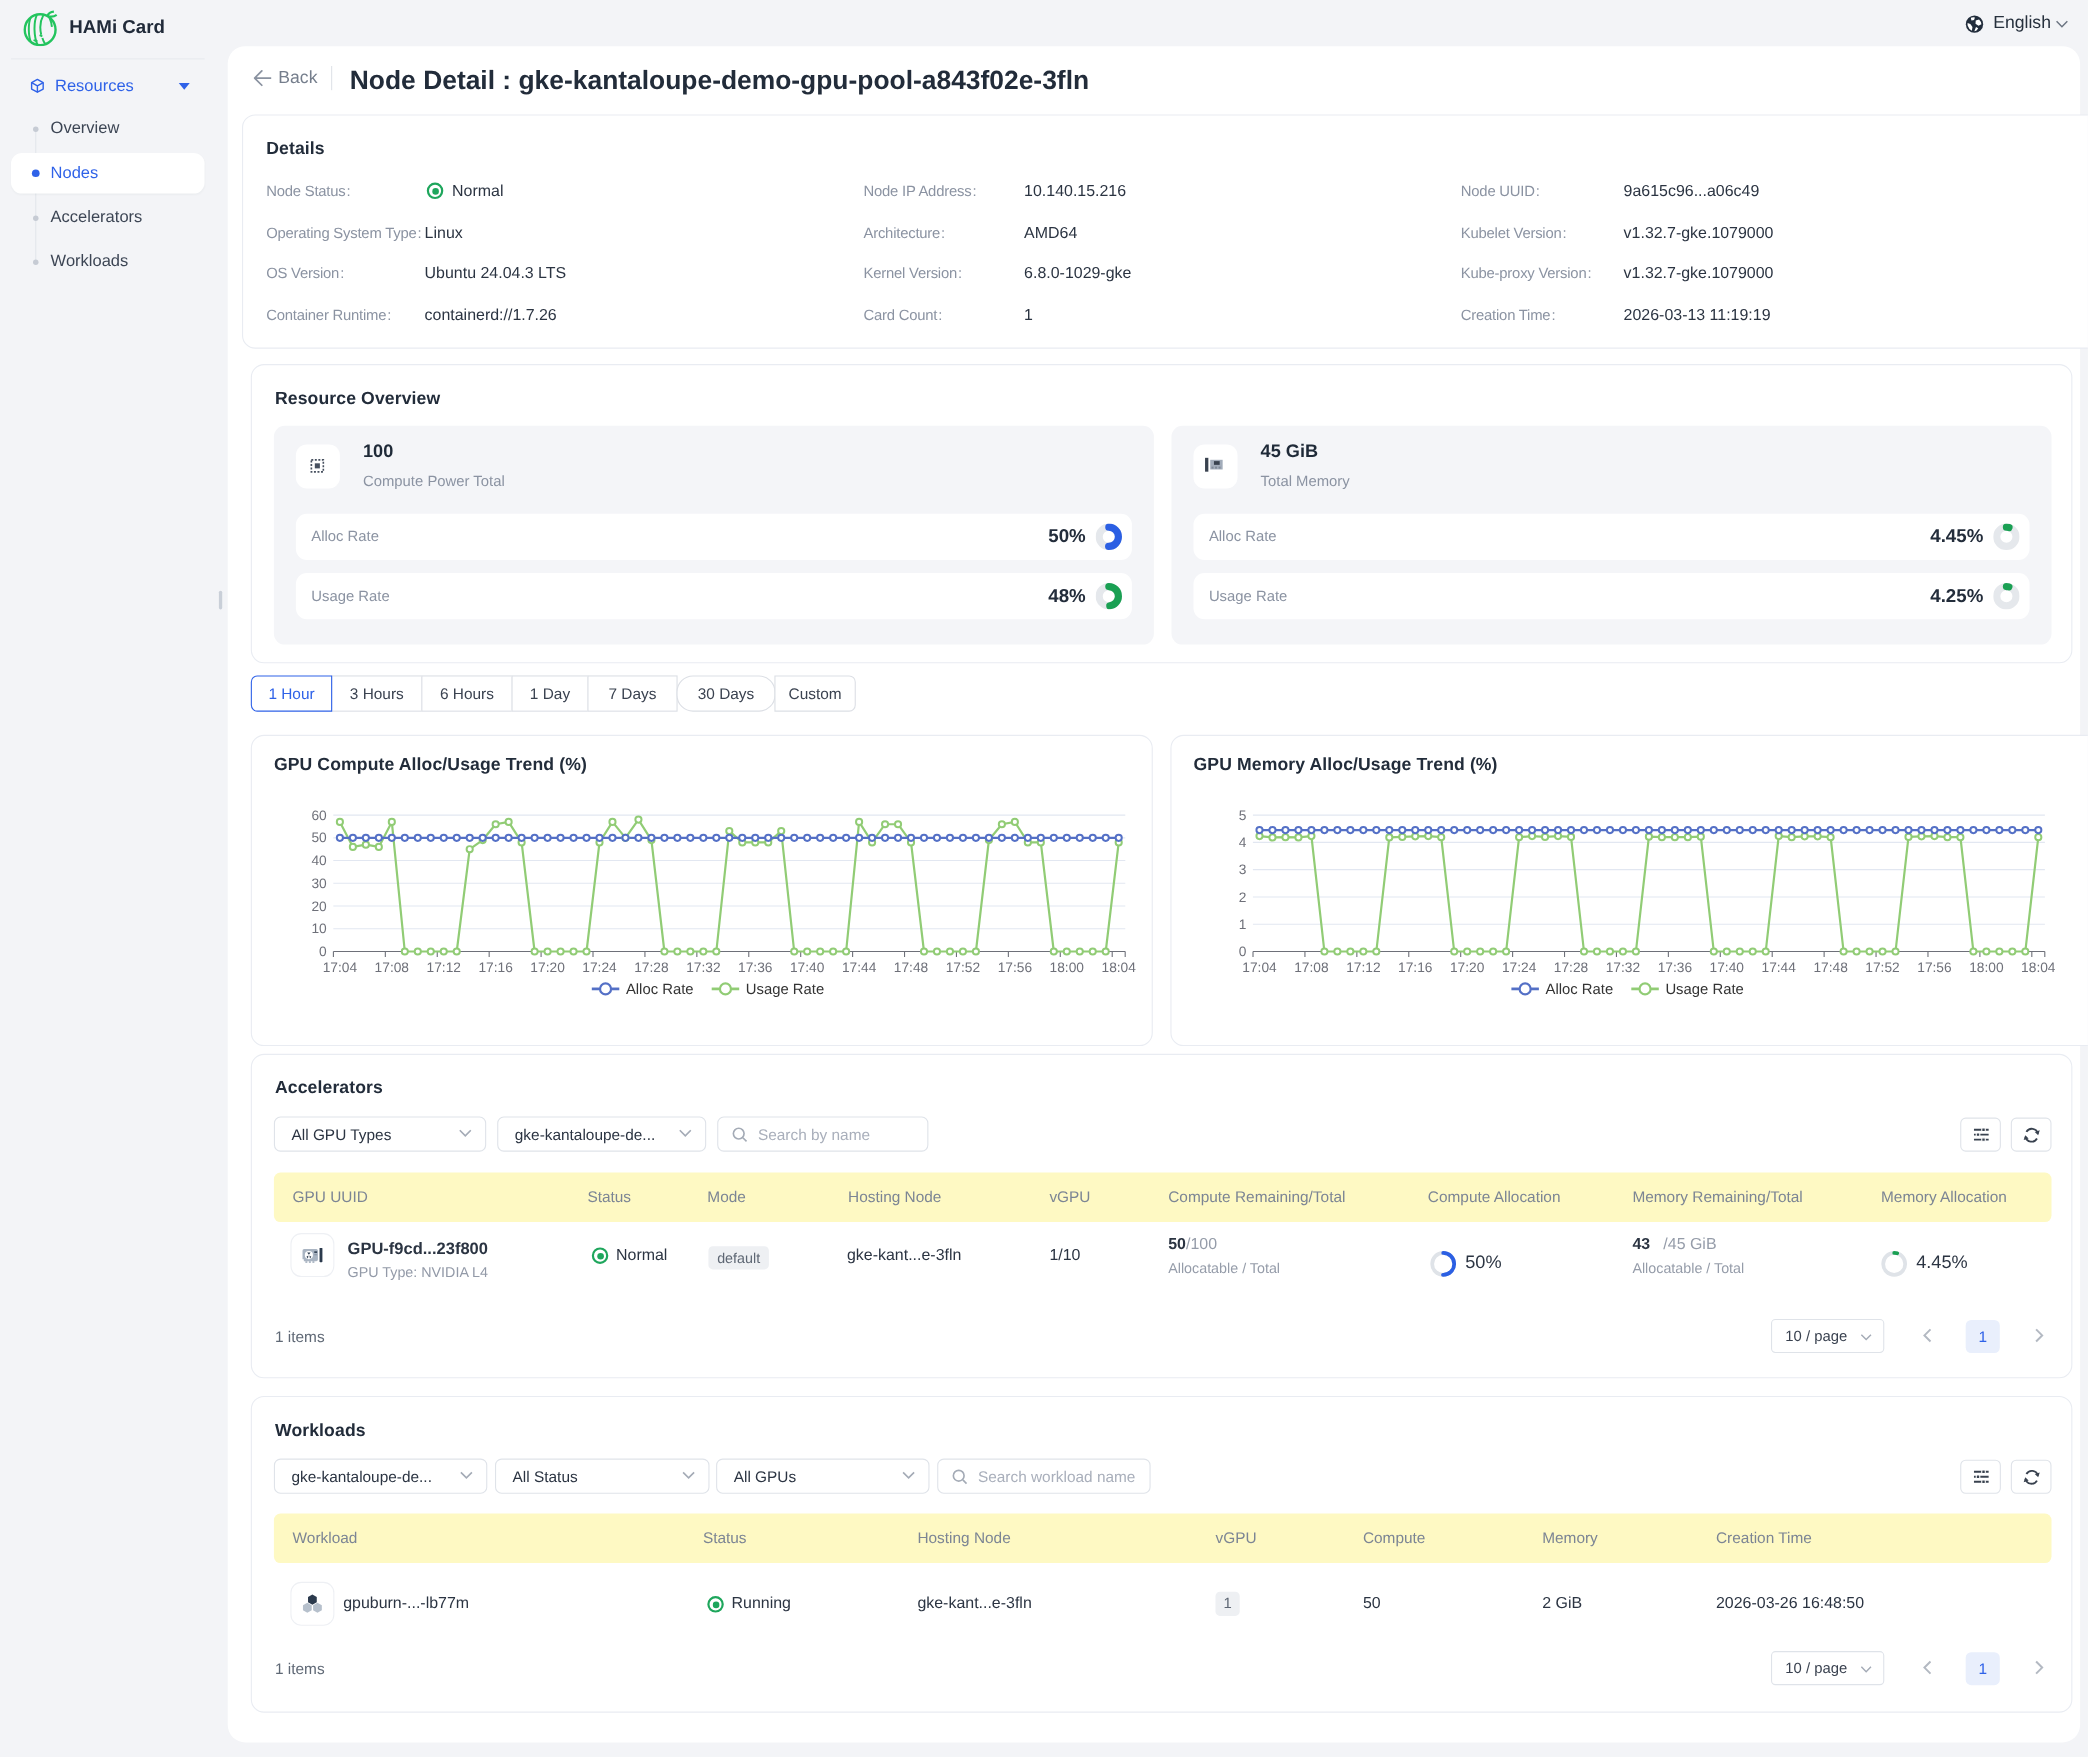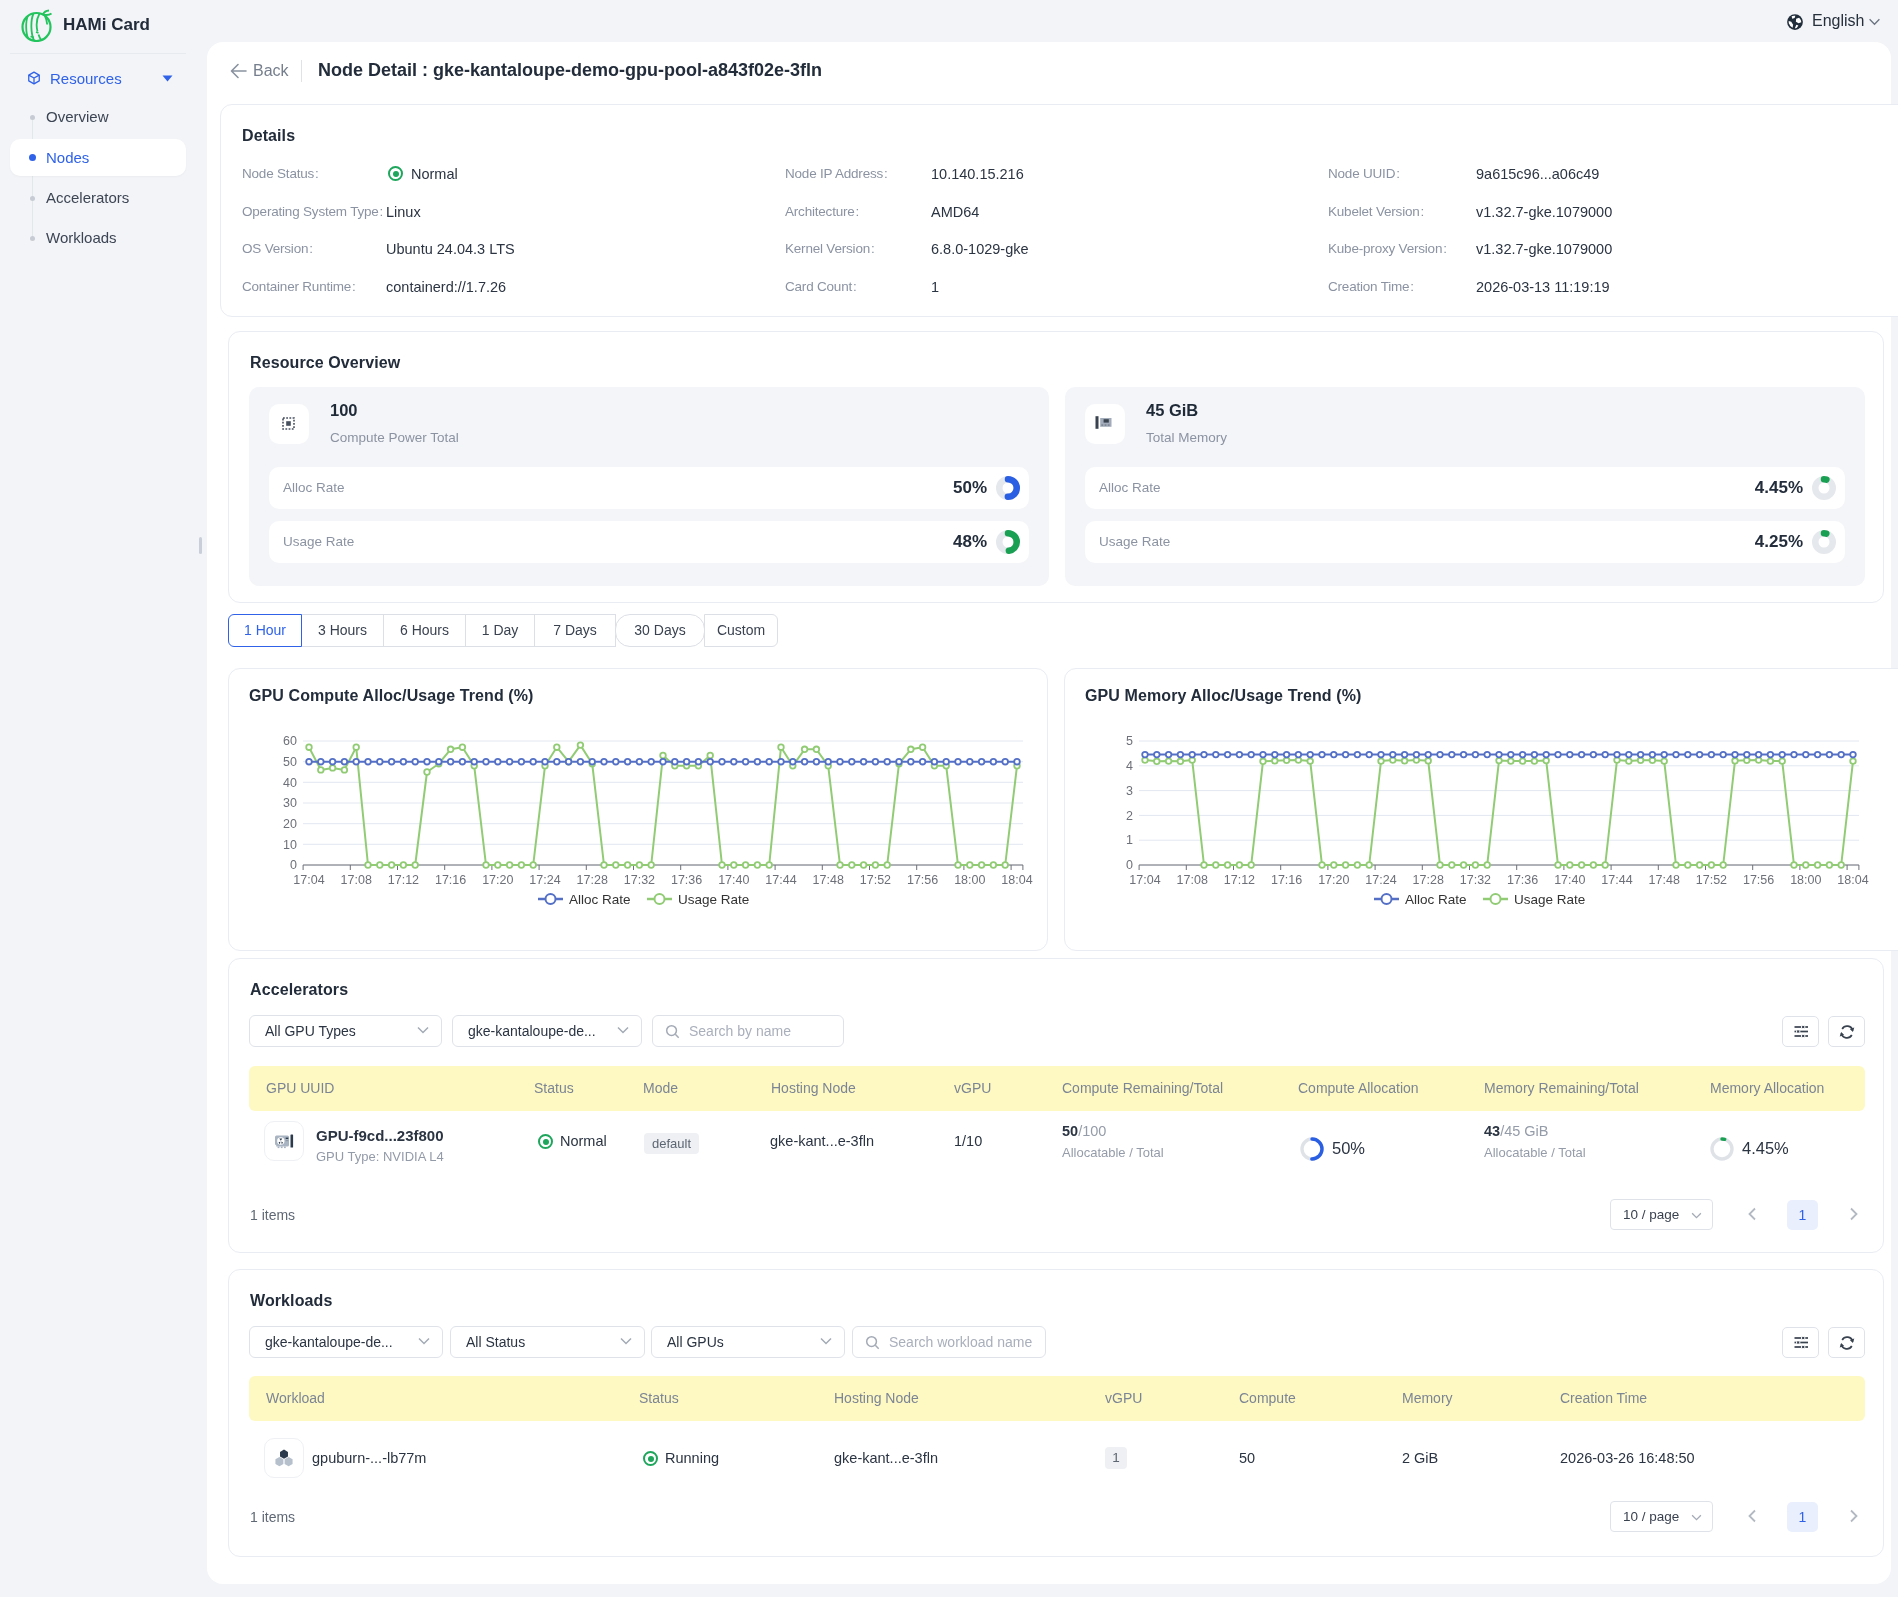--- a/index.html
+++ b/index.html
@@ -85,21 +85,21 @@
       </svg>
   </div>
 
   <div class="abs" style="left:207px;top:42px;width:1684px;height:1542px;background:#fff;border-radius:16px;"></div>
   <div id="pagehead">
     <svg class="abs" style="left:230px;top:63px;" width="17" height="16" viewBox="0 0 17 16" fill="none" stroke="#8a92a0" stroke-width="1.6" stroke-linecap="round" stroke-linejoin="round">
         <path d="M8 1.5 L1.5 8 L8 14.5 M1.8 8 L16 8"></path>
       </svg>
     <div class="abs" style="left:253px;top:62px;font-size:16px;color:#757e8c;">Back</div>
     <div class="abs" style="left:301px;top:60px;width:1px;height:22px;background:#dfe3e8;"></div>
-    <div class="abs" style="left:318px;top:60px;font-size:18px;font-weight:700;color:#222c3a;">Node Detail : gke-kantaloupe-demo-gpu-pool-a843f02e-3fln</div>
+    <div class="abs" style="left:318px;top:60px;font-size:24px;font-weight:700;color:#222c3a;">Node Detail : gke-kantaloupe-demo-gpu-pool-a843f02e-3fln</div>
   </div>
   <div id="details" class="card" style="left:220px;top:104px;width:1841px;height:213px;">
     <div class="ttl abs" style="left:21px;top:22px;">Details</div>
     <div class="lab abs" style="left:21px;top:61px;">Node Status :</div>
     <div class="abs" style="left:167px;top:61px;width:15px;height:15px;border-radius:50%;border:2px solid #1ea65c;background:#fff;"></div>
     <div class="abs" style="left:171.5px;top:65.5px;width:6px;height:6px;border-radius:50%;background:#1ea65c;"></div>
     <div class="val abs" style="left:190px;top:61px;">Normal</div>
     <div class="lab abs" style="left:21px;top:99px;">Operating System Type :</div>
     <div class="val abs" style="left:165px;top:99px;">Linux</div>
     <div class="lab abs" style="left:21px;top:136px;">OS Version :</div>
@@ -625,21 +625,21 @@
     <div class="tag" style="left:415px;top:174px;width:55px;height:21px;line-height:21px;">default</div>
     <div class="val abs" style="left:541px;top:174px;">gke-kant...e-3fln</div>
     <div class="val abs" style="left:725px;top:174px;">1/10</div>
     <div class="abs" style="left:833px;top:164px;font-size:14.5px;"><span style="font-weight:700;color:#2b3442;">50</span><span style="color:#959ca9;">/100</span></div>
     <div class="abs" style="left:833px;top:186px;font-size:13px;color:#959ca9;">Allocatable / Total</div>
     <svg class="abs" style="left:1071px;top:178px;" width="24" height="24" viewBox="0 0 24 24">
       <circle cx="12" cy="12" r="10" fill="none" stroke="#dfe3e8" stroke-width="3.4"></circle>
       <circle cx="12" cy="12" r="10" fill="none" stroke="#2b5fe3" stroke-width="3.4" stroke-dasharray="31.42 62.83" stroke-linecap="round" transform="rotate(-90 12 12)"></circle>
     </svg>
     <div class="abs" style="left:1103px;top:180px;font-size:16.5px;color:#2b3442;">50%</div>
-    <div class="abs" style="left:1255px;top:164px;font-size:14.5px;"><span style="font-weight:700;color:#2b3442;">43</span><span style="color:#959ca9;">/45 GiB</span></div>
+    <div class="abs" style="left:1255px;top:164px;font-size:14.5px;"><span style="font-weight:700;color:#2b3442;">43</span><span style="color:#959ca9;padding-left:12px;">/45 GiB</span></div>
     <div class="abs" style="left:1255px;top:186px;font-size:13px;color:#959ca9;">Allocatable / Total</div>
     <svg class="abs" style="left:1481px;top:178px;" width="24" height="24" viewBox="0 0 24 24">
       <circle cx="12" cy="12" r="10" fill="none" stroke="#dfe3e8" stroke-width="3.4"></circle>
       <circle cx="12" cy="12" r="10" fill="none" stroke="#1aa053" stroke-width="3.4" stroke-dasharray="2.8 62.83" stroke-linecap="round" transform="rotate(-90 12 12)"></circle>
     </svg>
     <div class="abs" style="left:1513px;top:180px;font-size:16.5px;color:#2b3442;">4.45%</div>
     <div class="abs" style="left:21px;top:248px;font-size:14px;color:#5f6875;">1 items</div>
     <div class="abs" style="left:1381px;top:240px;width:103px;height:31px;border:1px solid #dfe3e9;border-radius:4px;font-size:13.5px;color:#3a4250;line-height:29px;padding-left:12px;">10 / page
       <svg class="abs" style="right:10px;top:12px;" width="11" height="7" viewBox="0 0 12 8" fill="none" stroke="#a4abb6" stroke-width="1.5">
           <path d="M1 1.5 L6 6.5 L11 1.5"></path>

